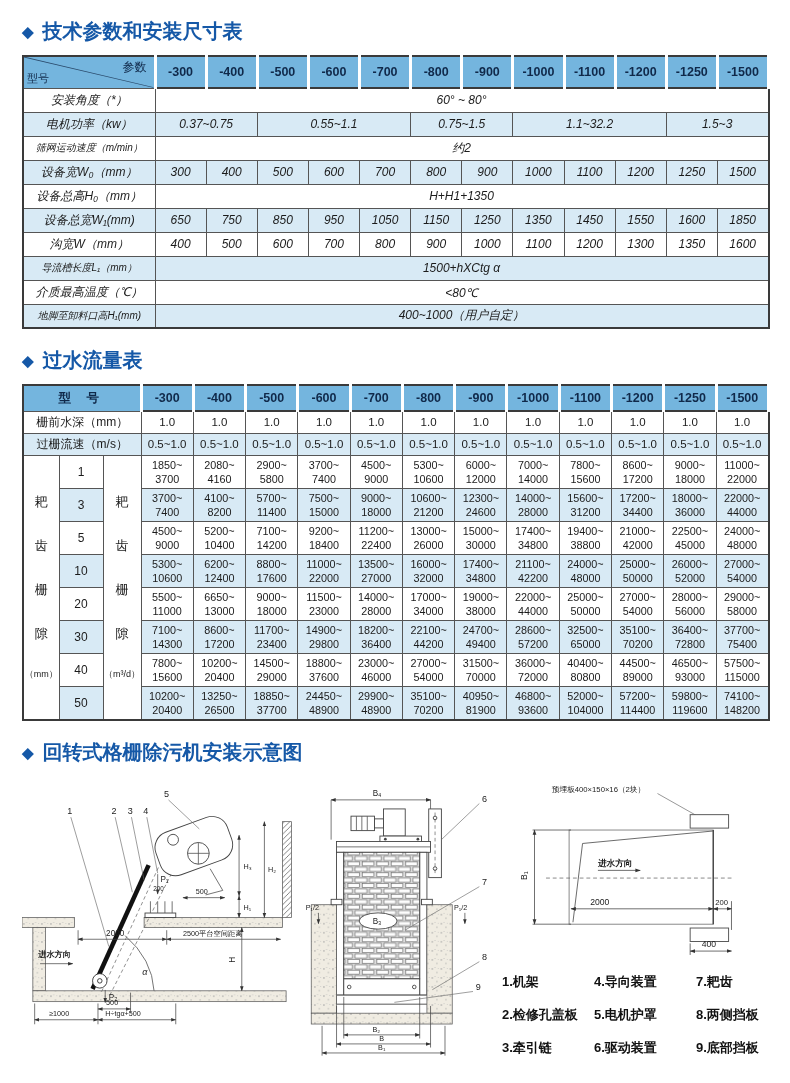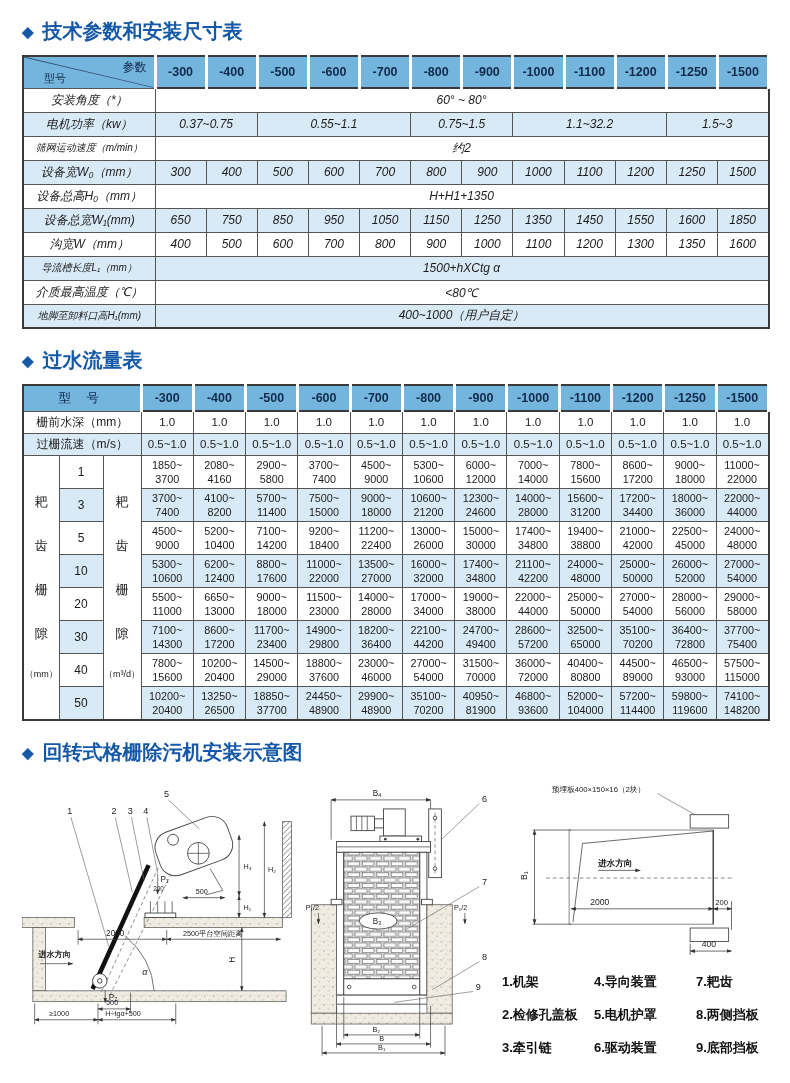--- a/index.html
+++ b/index.html
@@ -17,27 +17,27 @@
   .spec-table .model-th { border-left:3px solid #fff; border-right:3px solid #fff; border-top:2px solid #3a3a3a; border-bottom:2px solid #3a3a3a; font-weight:bold; }
   .spec-table tbody tr { height:24px;font-style:italic; }
   .spec-table tbody tr:nth-child(even) { background:#d8eaf5; }
   .spec-table tbody th.row-label { font-size:12px; white-space:nowrap; overflow:hidden; }
   .spec-table tbody th.row-label.tight { font-size:10px; }
   .spec-table tbody td { font-size:12px; }
 
   .corner { position:relative; background:#74b5de; }
   .corner .diag-line { position:absolute; left:0; top:0; width:100%; height:100%; }
   .corner .c-top { position:absolute; top:2px; right:7px; font-size:12px; color:#10294a; }
-  .corner .c-bot { position:absolute; bottom:2px; left:20px; font-size:11px; color:#10294a; }
+  .corner .c-bot { position:absolute; bottom:2px; left:3px; font-size:11px; color:#10294a; }
 
   
   .flow-table { margin-top:2px; }
   .flow-table thead th { background:#74b5de; color:#10294a; font-size:12.5px; height:26px; }
   .flow-table thead th.model-th { border-left:3px solid #fff; border-right:3px solid #fff; border-top:2px solid #3a3a3a; border-bottom:2px solid #3a3a3a; font-weight:bold; }
-  .flow-table thead th.type-th { letter-spacing:6px; font-weight:normal; }
+  .flow-table thead th.type-th { letter-spacing:6px; font-weight:bold; }
   .flow-table tbody tr:nth-child(even) { background:#d8eaf5; }
   .flow-table tbody tr { height:22px; }
   .flow-table tbody tr.flow-body { height:33px; }
   .flow-table .flow-label { font-size:12px; }
   .flow-table .flow-small { font-size:11.5px; }
   .flow-table .gap-cell { font-size:12px; }
   .flow-table .flow-num { font-size:10.8px; line-height:1.3; padding:2px 0; }
   .flow-table .vert-cell { background:#fff; }
   .vert-wrap { display:flex; flex-direction:column; align-items:center; justify-content:space-evenly; height:100%; min-height:240px; }
   .vert-char { font-size:13px; }

